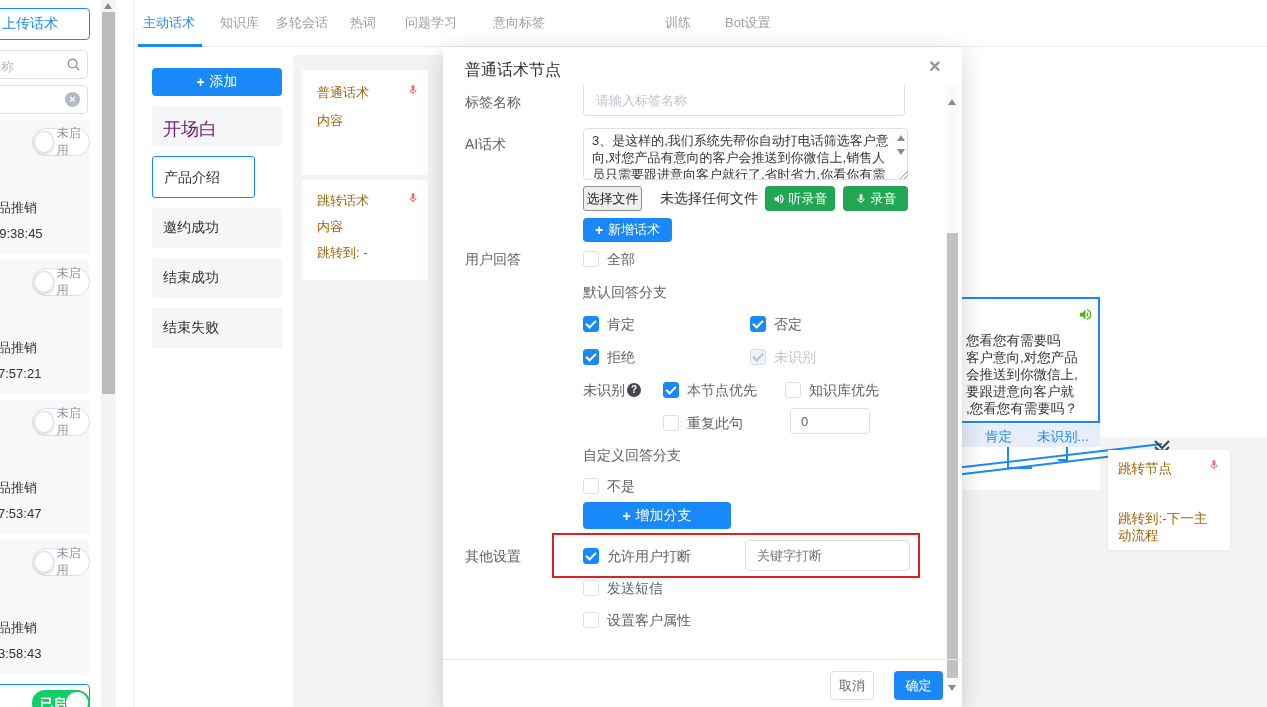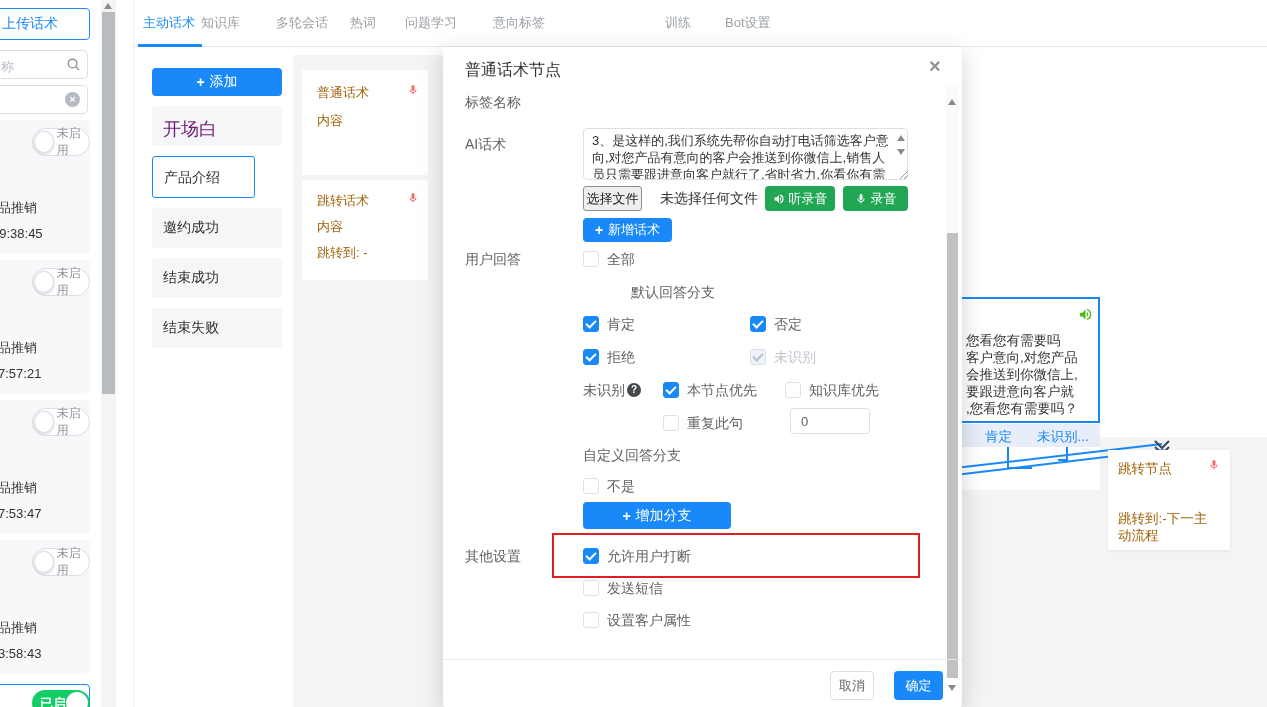--- a/index.html
+++ b/index.html
@@ -102,21 +102,21 @@
 </div>
 
 <div class="abs" style="left:101px;top:0;width:15px;height:707px;background:#f4f4f4;">
   <div class="tri-up abs" style="left:3px;top:3px;"></div>
   <div class="abs" style="left:1px;top:12px;width:13px;height:382px;background:#b9bcbf;"></div>
 </div>
 <div class="abs" style="left:133px;top:0;width:1px;height:707px;background:#ededed;"></div>
 
 <div class="abs" style="left:134px;top:0;width:1133px;height:47px;background:#fff;border-bottom:1px solid #e6e9ed;"></div>
 <span class="tab active" style="left:143px;">主动话术</span>
-<span class="tab" style="left:201px;">知识库</span>
+<span class="tab" style="left:220px;">知识库</span>
 <span class="tab" style="left:276px;">多轮会话</span>
 <span class="tab" style="left:350px;">热词</span>
 <span class="tab" style="left:405px;">问题学习</span>
 <span class="tab" style="left:493px;">意向标签</span>
 <span class="tab" style="left:665px;">训练</span>
 <span class="tab" style="left:725px;">Bot设置</span>
 <div class="abs" style="left:138px;top:44px;width:64px;height:3px;background:#1989fa;"></div>
 
 <div class="btn-blue" style="left:152px;top:68px;width:130px;height:28px;font-size:14px;">
   <span class="plus">+</span>
@@ -191,20 +191,23 @@
   <span class="card-title" style="left:10px;top:60px;font-size:13.5px;">跳转到:-下一主</span>
   <span class="card-title" style="left:10px;top:77px;font-size:13.5px;">动流程</span>
 </div>
 
 <div class="abs" style="left:443px;top:47px;width:519px;height:660px;background:#fff;border-radius:3px;box-shadow:0 6px 24px rgba(0,0,0,.18);z-index:10;">
 
   <div class="abs" style="left:22px;top:13px;font-size:16px;color:#303133;">普通话术节点</div>
   <div class="abs" style="left:486px;top:8px;font-size:20px;color:#909399;font-weight:bold;cursor:pointer;">×</div>
 
   <span class="lab" style="left:22px;top:47px;">标签名称</span>
+  <div class="abs" style="left:140px;top:38px;width:322px;height:31px;border:1px solid #dcdfe6;border-top:none;border-radius:0 0 4px 4px;">
+    <span class="abs" style="left:12px;top:7px;font-size:13px;color:#bfc4cc;">请输入标签名称</span>
+  </div>
 
   <span class="lab" style="left:22px;top:89px;">AI话术</span>
   <textarea class="abs" style="left: 140px; top: 81px; width: 325px; height: 52px; border: 1px solid rgb(220, 223, 230); border-radius: 4px; resize: none; font-size: 13px; line-height: 17px; padding: 3px 16px 3px 8px; color: rgb(51, 51, 51); overflow: hidden;">3、是这样的,我们系统先帮你自动打电话筛选客户意向,对您产品有意向的客户会推送到你微信上,销售人员只需要跟进意向客户就行了,省时省力,你看你有需要吗？</textarea>
   <div class="tri-up abs" style="left:454px;top:88px;"></div>
   <div class="tri-down abs" style="left:454px;top:102px;"></div>
   <svg class="abs" style="left:457px;top:124px;" width="9" height="9">
     <path d="M8 0 0 8 M8 4 4 8" stroke="#999" stroke-width="1" fill="none"></path>
   </svg>
 
   <div class="abs" style="left:140px;top:139px;width:59px;height:25px;border:1px solid #8f8f8f;border-radius:3px;background:#efefef;
@@ -227,21 +230,21 @@
 
   <div class="btn-blue" style="left:140px;top:171px;width:89px;height:24px;">
     <span class="plus">+</span>
     <span>新增话术</span>
   </div>
 
   <span class="lab" style="left:22px;top:204px;">用户回答</span>
   <span class="cb" style="left:140px;top:204px;"></span>
   <span class="cblab" style="left:164px;top:204px;">全部</span>
 
-  <span class="seclab" style="left:140px;top:237px;margin-left:48px;">默认回答分支</span>
+  <span class="seclab" style="left:140px;top:237px;">默认回答分支</span>
 
   <span class="cb on" style="left:140px;top:269px;"></span>
   <span class="cblab" style="left:164px;top:269px;">肯定</span>
   <span class="cb on" style="left:307px;top:269px;"></span>
   <span class="cblab" style="left:331px;top:269px;">否定</span>
 
   <span class="cb on" style="left:140px;top:302px;"></span>
   <span class="cblab" style="left:164px;top:302px;">拒绝</span>
   <span class="cb dis" style="left:307px;top:302px;"></span>
   <span class="cblab dis" style="left:331px;top:302px;">未识别</span>
@@ -262,20 +265,21 @@
   <span class="cblab" style="left:164px;top:431px;">不是</span>
   <div class="btn-blue" style="left:140px;top:455px;width:148px;height:27px;font-size:14px;">
     <span class="plus">+</span>
     <span>增加分支</span>
   </div>
 
   <div class="abs" style="left:109px;top:486px;width:368px;height:45px;border:2px solid #e02020;z-index:3;"></div>
   <span class="lab" style="left:22px;top:501px;">其他设置</span>
   <span class="cb on" style="left:140px;top:501px;"></span>
   <span class="cblab" style="left:164px;top:501px;">允许用户打断</span>
+  <input class="abs" style="left: 302px; top: 493px; width: 165px; height: 31px; border: 1px solid rgb(220, 223, 230); border-radius: 4px; font-size: 13px; padding: 0px 11px; box-sizing: border-box; color: rgb(96, 98, 102);" placeholder="关键字打断">
 
   <span class="cb" style="left:140px;top:533px;"></span>
   <span class="cblab" style="left:164px;top:533px;">发送短信</span>
   <span class="cb" style="left:140px;top:565px;"></span>
   <span class="cblab" style="left:164px;top:565px;">设置客户属性</span>
 
   <div class="abs" style="left:503px;top:38px;width:13px;height:574px;background:#fafafa;">
     <div class="tri-up abs" style="left:2px;top:14px;"></div>
     <div class="abs" style="left:1px;top:148px;width:11px;height:445px;background:#c1c1c1;"></div>
     <div class="tri-down abs" style="left:2px;top:600px;"></div>

